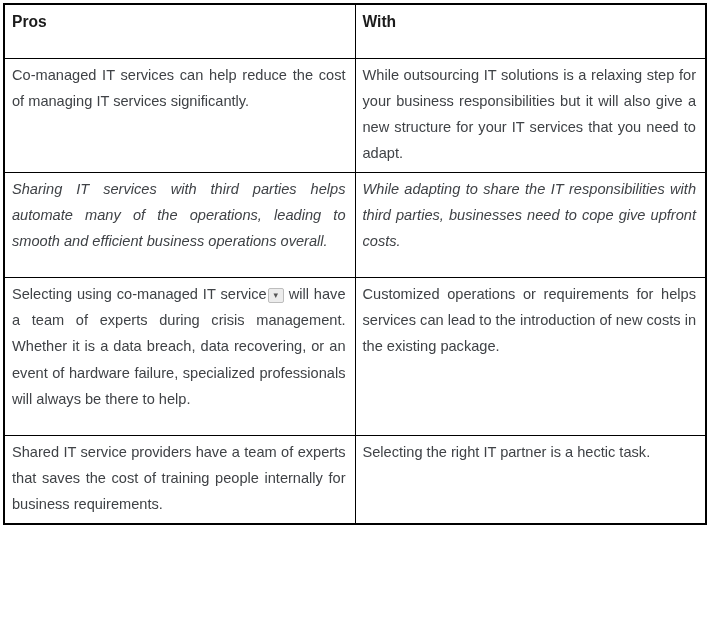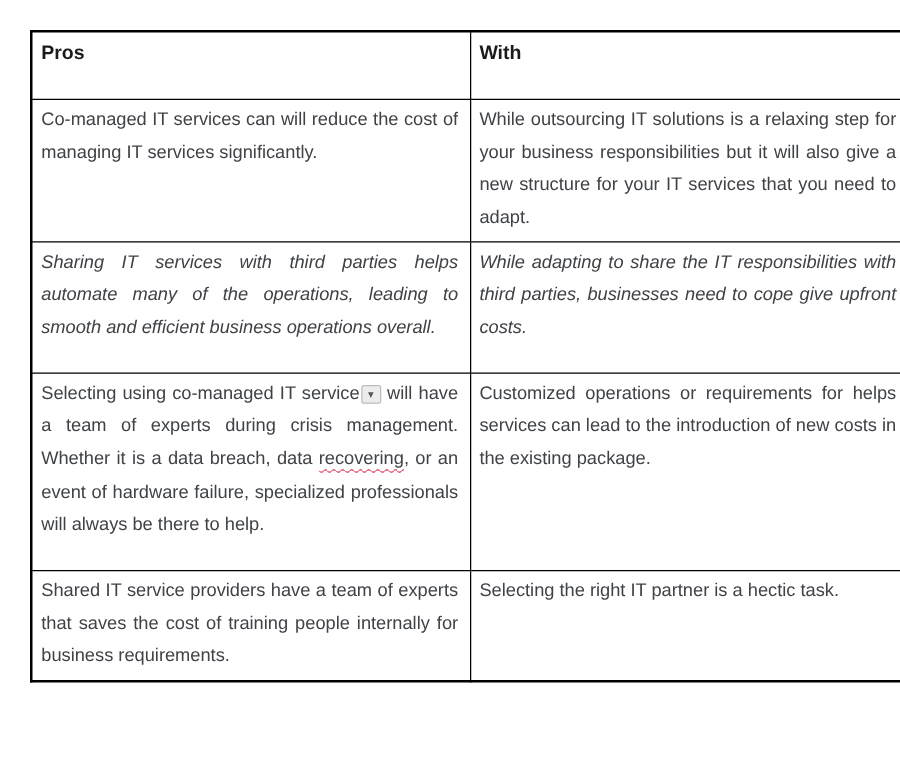--- a/index.html
+++ b/index.html
@@ -7,21 +7,21 @@
     padding: 0;
     background: #ffffff;
     width: 720px;
     height: 622px;
     font-family: "Liberation Sans", sans-serif;
   }
   .page {
     width: 720px;
     height: 622px;
     box-sizing: border-box;
-    padding: 24px;
+    padding: 3px;
     background: #ffffff;
   }
   table.pros-cons {
     border-collapse: collapse;
     table-layout: fixed;
     width: 704px;
     border: 2px solid #000000;
     background: #ffffff;
   }
   table.pros-cons th,
@@ -46,21 +46,20 @@
     padding-top: 5px;
   }
   tr.header-row   { height: 54px; }
   tr.row-1        { height: 106px; }
   tr.row-2        { height: 106px; }
   tr.row-3        { height: 105px; font-style: italic; }
   tr.row-4        { height: 158px; }
   tr.row-5        { height: 79px; }
 
   .misspelled {
-    text-decoration: underline;
     text-decoration-style: wavy;
     text-decoration-color: #e0607e;
     text-decoration-thickness: 1px;
     text-underline-offset: 3px;
   }
   .ac-icon {
     display: inline-block;
     width: 14px;
     height: 13px;
     background: #ececec;
@@ -84,21 +83,21 @@
       <col style="width: 50%">
       <col style="width: 50%">
     </colgroup>
     <tbody>
       <tr class="header-row">
         <th>Pros</th>
         <th>With</th>
       </tr>
 
       <tr class="row-1">
-        <td>Co-managed IT services can will reduce the cost of managing IT services significantly.</td>
+        <td>Co-managed IT services can help reduce the cost of managing IT services significantly.</td>
         <td>While outsourcing IT solutions is a relaxing step for your business responsibilities but it will also give a new structure for your IT services that you need to adapt.</td>
       </tr>
 
 
       <tr class="row-3">
         <td>Sharing IT services with third parties helps automate many of the operations, leading to smooth and efficient business operations overall.</td>
         <td>While adapting to share the IT responsibilities with third parties, businesses need to cope give upfront costs.</td>
       </tr>
 
       <tr class="row-4">

